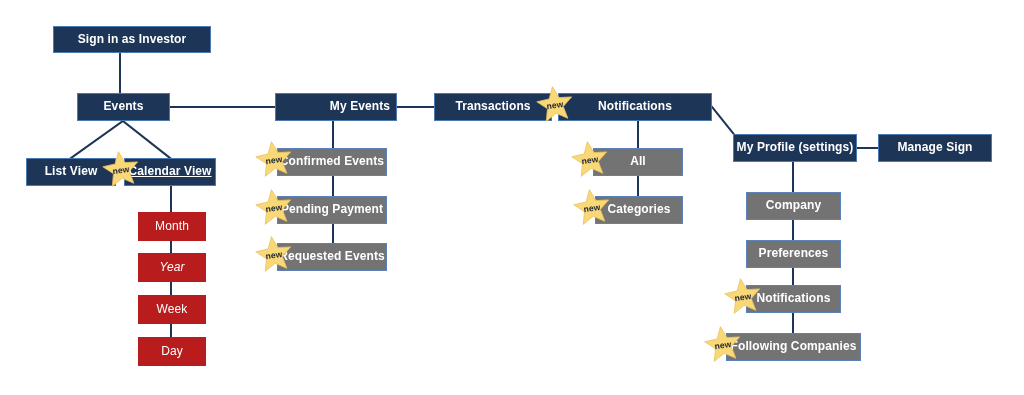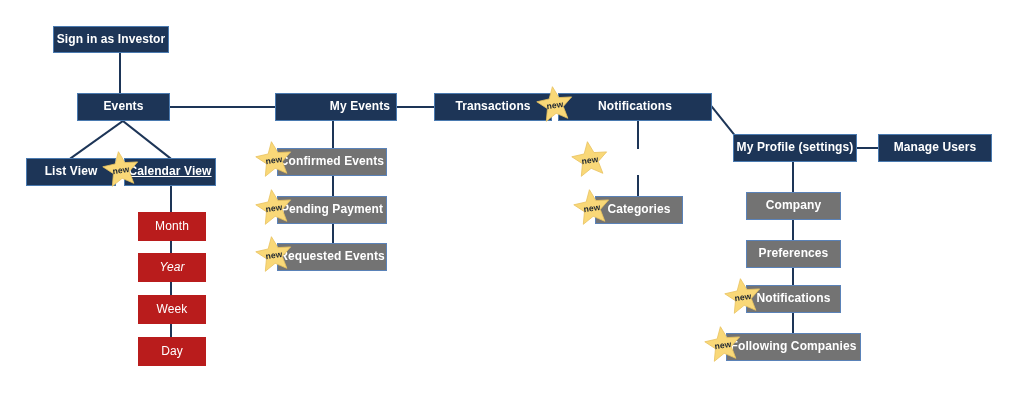--- a/index.html
+++ b/index.html
@@ -107,21 +107,21 @@
       <path d="M 552 107 L 558 107" stroke="#1d3557" stroke-width="2" fill="none" stroke-linecap="square"></path>
       <path d="M 638 121 L 638 148" stroke="#1d3557" stroke-width="2" fill="none" stroke-linecap="square"></path>
       <path d="M 638 176 L 638 196" stroke="#1d3557" stroke-width="2" fill="none" stroke-linecap="square"></path>
       <path d="M 712 107 L 745 148" stroke="#1d3557" stroke-width="2" fill="none" stroke-linecap="square"></path>
       <path d="M 857 148 L 878 148" stroke="#1d3557" stroke-width="2" fill="none" stroke-linecap="square"></path>
       <path d="M 793 162 L 793 192" stroke="#1d3557" stroke-width="2" fill="none" stroke-linecap="square"></path>
       <path d="M 793 220 L 793 240" stroke="#1d3557" stroke-width="2" fill="none" stroke-linecap="square"></path>
       <path d="M 793 268 L 793 285" stroke="#1d3557" stroke-width="2" fill="none" stroke-linecap="square"></path>
       <path d="M 793 313 L 793 333" stroke="#1d3557" stroke-width="2" fill="none" stroke-linecap="square"></path>
     </svg>
-<div class="node primary" style="left: 53px; top: 26px; width: 116px; height: 27px; text-align: right;">
+<div class="node primary" style="left: 53px; top: 26px; width: 158px; height: 27px; text-align: right;">
       <span>Sign in as Investor</span>
     </div>
     <div class="node primary" style="left: 77px; top: 93px; width: 93px; height: 28px;">
       <span>Events</span>
     </div>
     <div class="node primary" style="left: 26px; top: 158px; width: 90px; height: 28px;">
       <span>List View</span>
     </div>
     <div class="badge" style="left: 102px; top: 151px;">
       <svg viewBox="0 0 38 38" xmlns="http://www.w3.org/2000/svg">
@@ -185,34 +185,37 @@
     </div>
     <div class="node primary" style="left: 558px; top: 93px; width: 154px; height: 28px;">
       <span>Notifications</span>
     </div>
     <div class="badge" style="left: 571px; top: 141px;">
       <svg viewBox="0 0 38 38" xmlns="http://www.w3.org/2000/svg">
         <polygon points="16.42,0.68 22.94,11.58 35.62,10.88 27.27,20.46 31.86,32.30 20.17,27.32 10.32,35.34 11.45,22.69 0.78,15.79 13.16,12.96" fill="#f9d878" stroke="#e8c25e" stroke-width="0.8" stroke-linejoin="round"></polygon>
       </svg>
       <span class="badge-text">new</span>
     </div>
+    <div class="node secondary" style="left: 593px; top: 148px; width: 90px; height: 28px;">
+      <span>All</span>
+    </div>
     <div class="badge" style="left: 573px; top: 189px;">
       <svg viewBox="0 0 38 38" xmlns="http://www.w3.org/2000/svg">
         <polygon points="16.42,0.68 22.94,11.58 35.62,10.88 27.27,20.46 31.86,32.30 20.17,27.32 10.32,35.34 11.45,22.69 0.78,15.79 13.16,12.96" fill="#f9d878" stroke="#e8c25e" stroke-width="0.8" stroke-linejoin="round"></polygon>
       </svg>
       <span class="badge-text">new</span>
     </div>
     <div class="node secondary" style="left: 595px; top: 196px; width: 88px; height: 28px;">
       <span>Categories</span>
     </div>
     <div class="node primary" style="left: 733px; top: 134px; width: 124px; height: 28px;">
       <span>My Profile (settings)</span>
     </div>
     <div class="node primary" style="left: 878px; top: 134px; width: 114px; height: 28px;">
-      <span>Manage Users</span>
+      <span>Manage Sign</span>
     </div>
     <div class="node secondary" style="left: 746px; top: 192px; width: 95px; height: 28px;">
       <span>Company</span>
     </div>
     <div class="node secondary" style="left: 746px; top: 240px; width: 95px; height: 28px;">
       <span>Preferences</span>
     </div>
     <div class="badge" style="left: 724px; top: 278px;">
       <svg viewBox="0 0 38 38" xmlns="http://www.w3.org/2000/svg">
         <polygon points="16.42,0.68 22.94,11.58 35.62,10.88 27.27,20.46 31.86,32.30 20.17,27.32 10.32,35.34 11.45,22.69 0.78,15.79 13.16,12.96" fill="#f9d878" stroke="#e8c25e" stroke-width="0.8" stroke-linejoin="round"></polygon>

